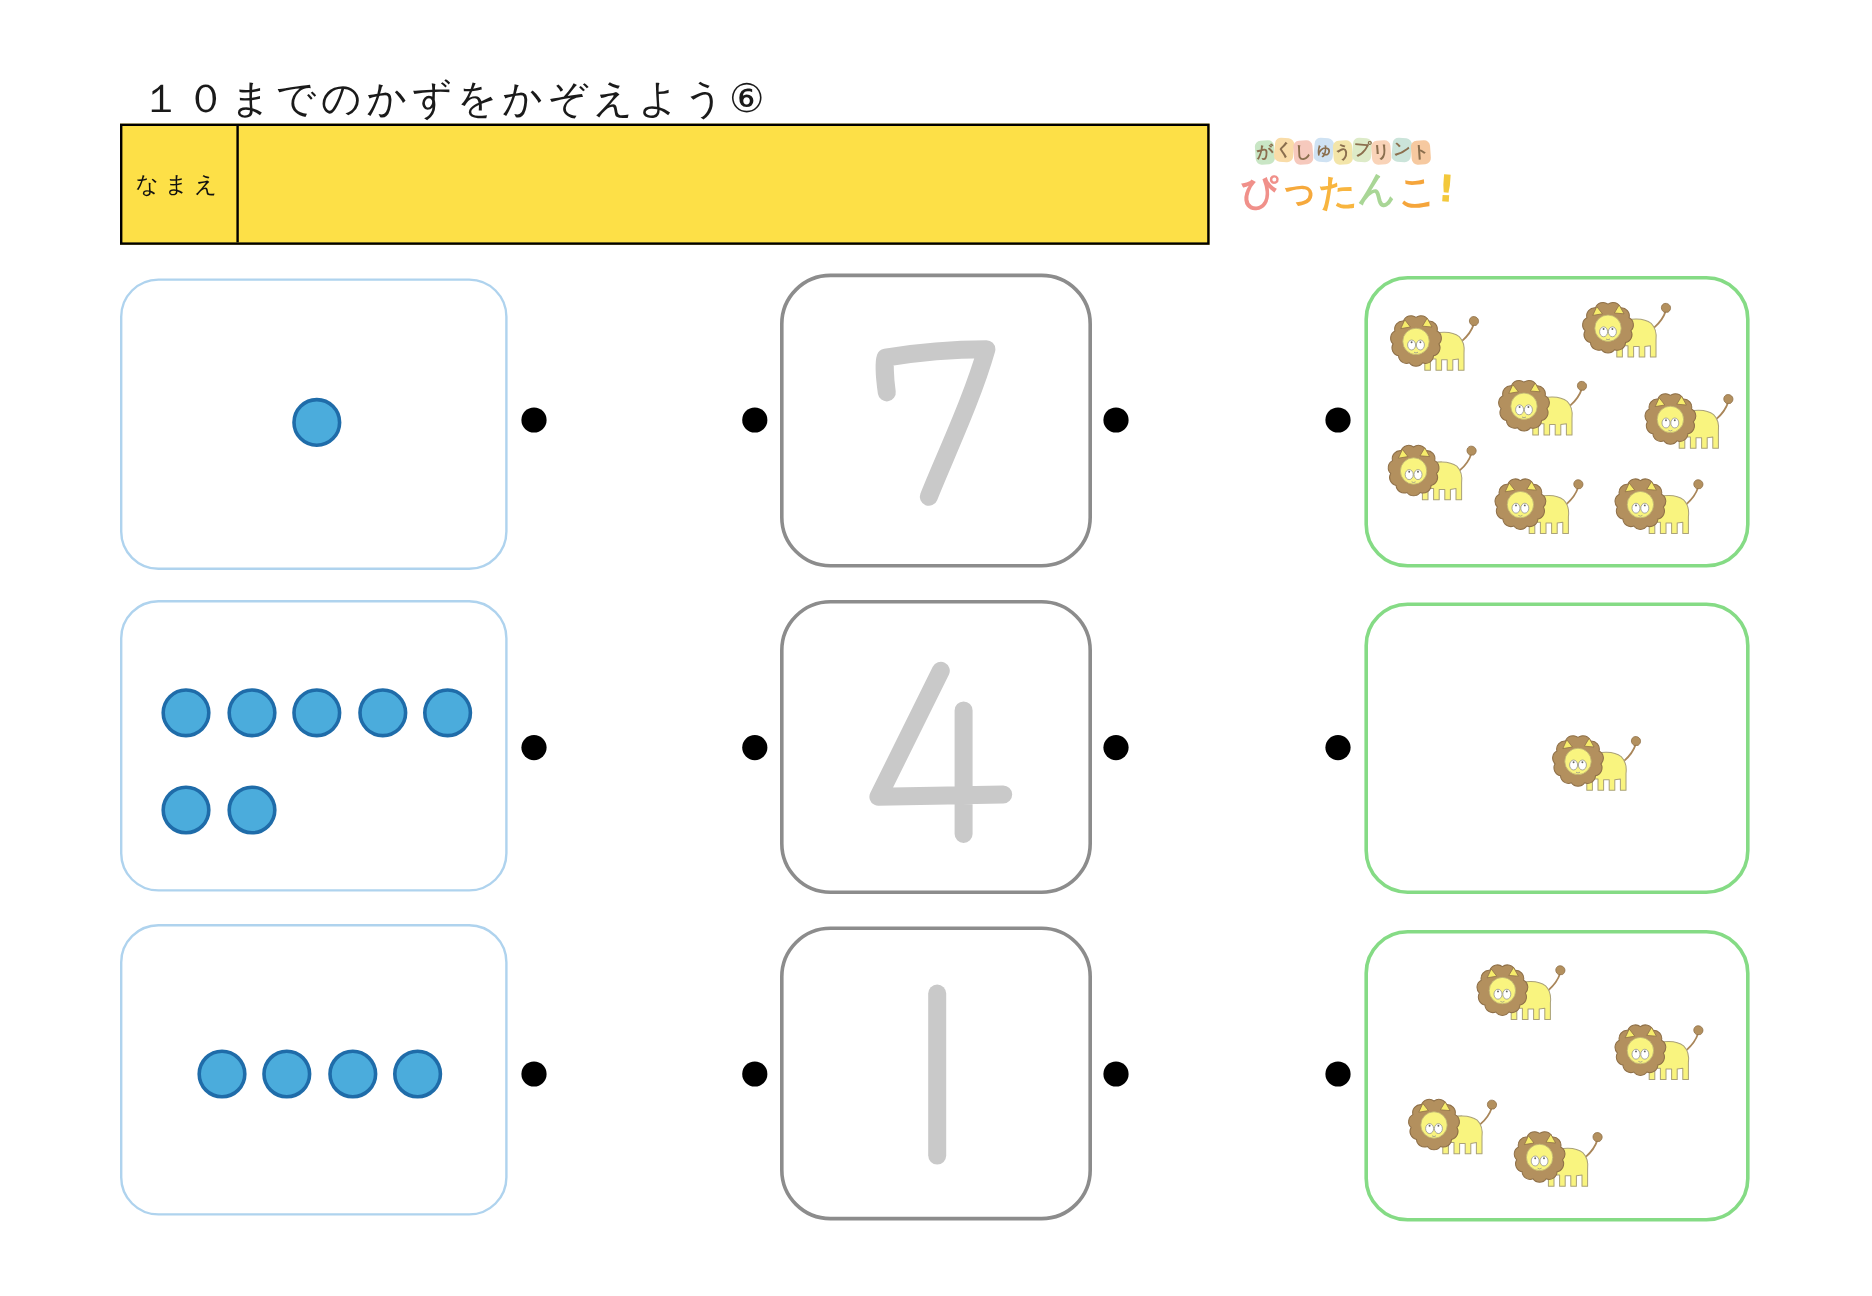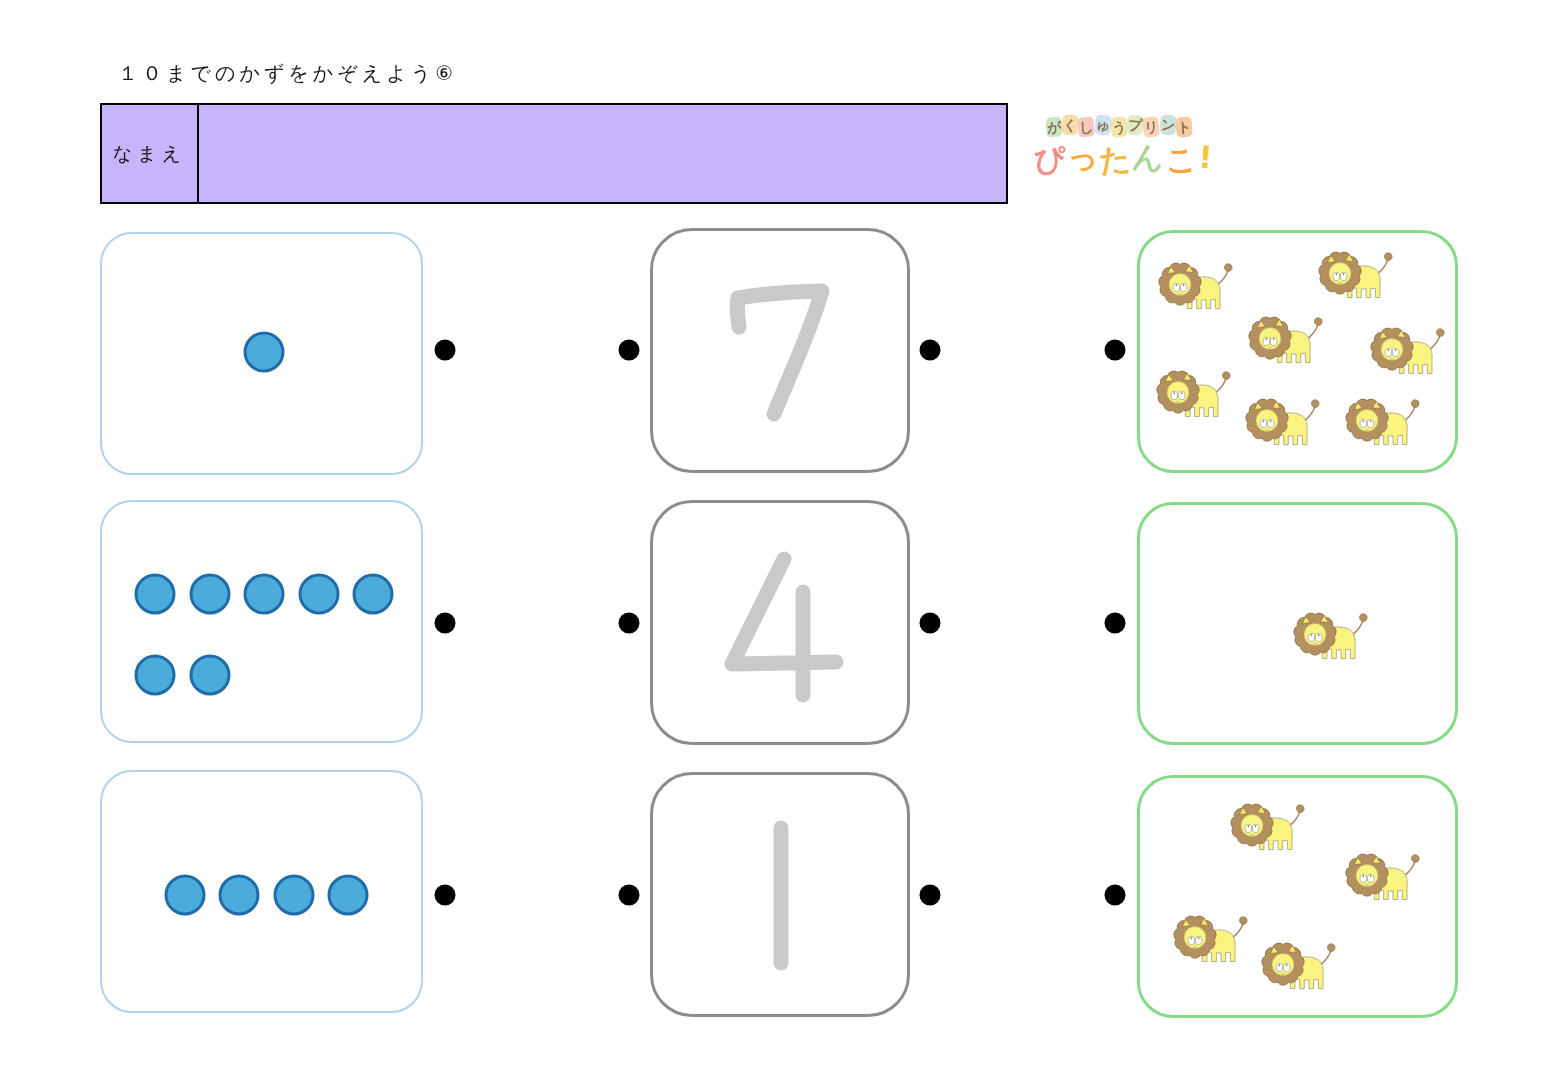--- a/index.html
+++ b/index.html
@@ -2,25 +2,25 @@
 <html><head>
 <meta charset="utf-8">
 <style>
   html,body { margin:0; padding:0; background:#ffffff; }
   .page {
     position:relative; width:1560px; height:1080px; background:#ffffff;
     font-family:"DejaVu Sans", sans-serif; overflow:hidden;
   }
   .title {
     position:absolute; left:118px; top:60px;
-    font-size:20px; color:#1a1a1a; letter-spacing:4px; white-space:nowrap;
+    font-size:33px; color:#1a1a1a; letter-spacing:4px; white-space:nowrap;
   }
   .name-box {
     position:absolute; left:100px; top:103px; width:908px; height:101px;
-    border:2px solid #000; box-sizing:border-box; display:flex; background:#c4b5fd;
+    border:2px solid #000; box-sizing:border-box; display:flex; background:#fde047;
   }
   .name-label {
     width:97px; border-right:2px solid #000; box-sizing:border-box;
     display:flex; align-items:center; justify-content:center;
     font-size:19px; letter-spacing:5px; color:#111;
   }
   .name-area { flex:1; }
   .logo { position:absolute; left:1034px; top:116px; width:170px; text-align:center; }
   .logo-line1 { font-size:14px; font-weight:bold; white-space:nowrap; line-height:18px; }
   .logo-line1 span { display:inline-block; border-radius:5px; padding:1px 1px; }

